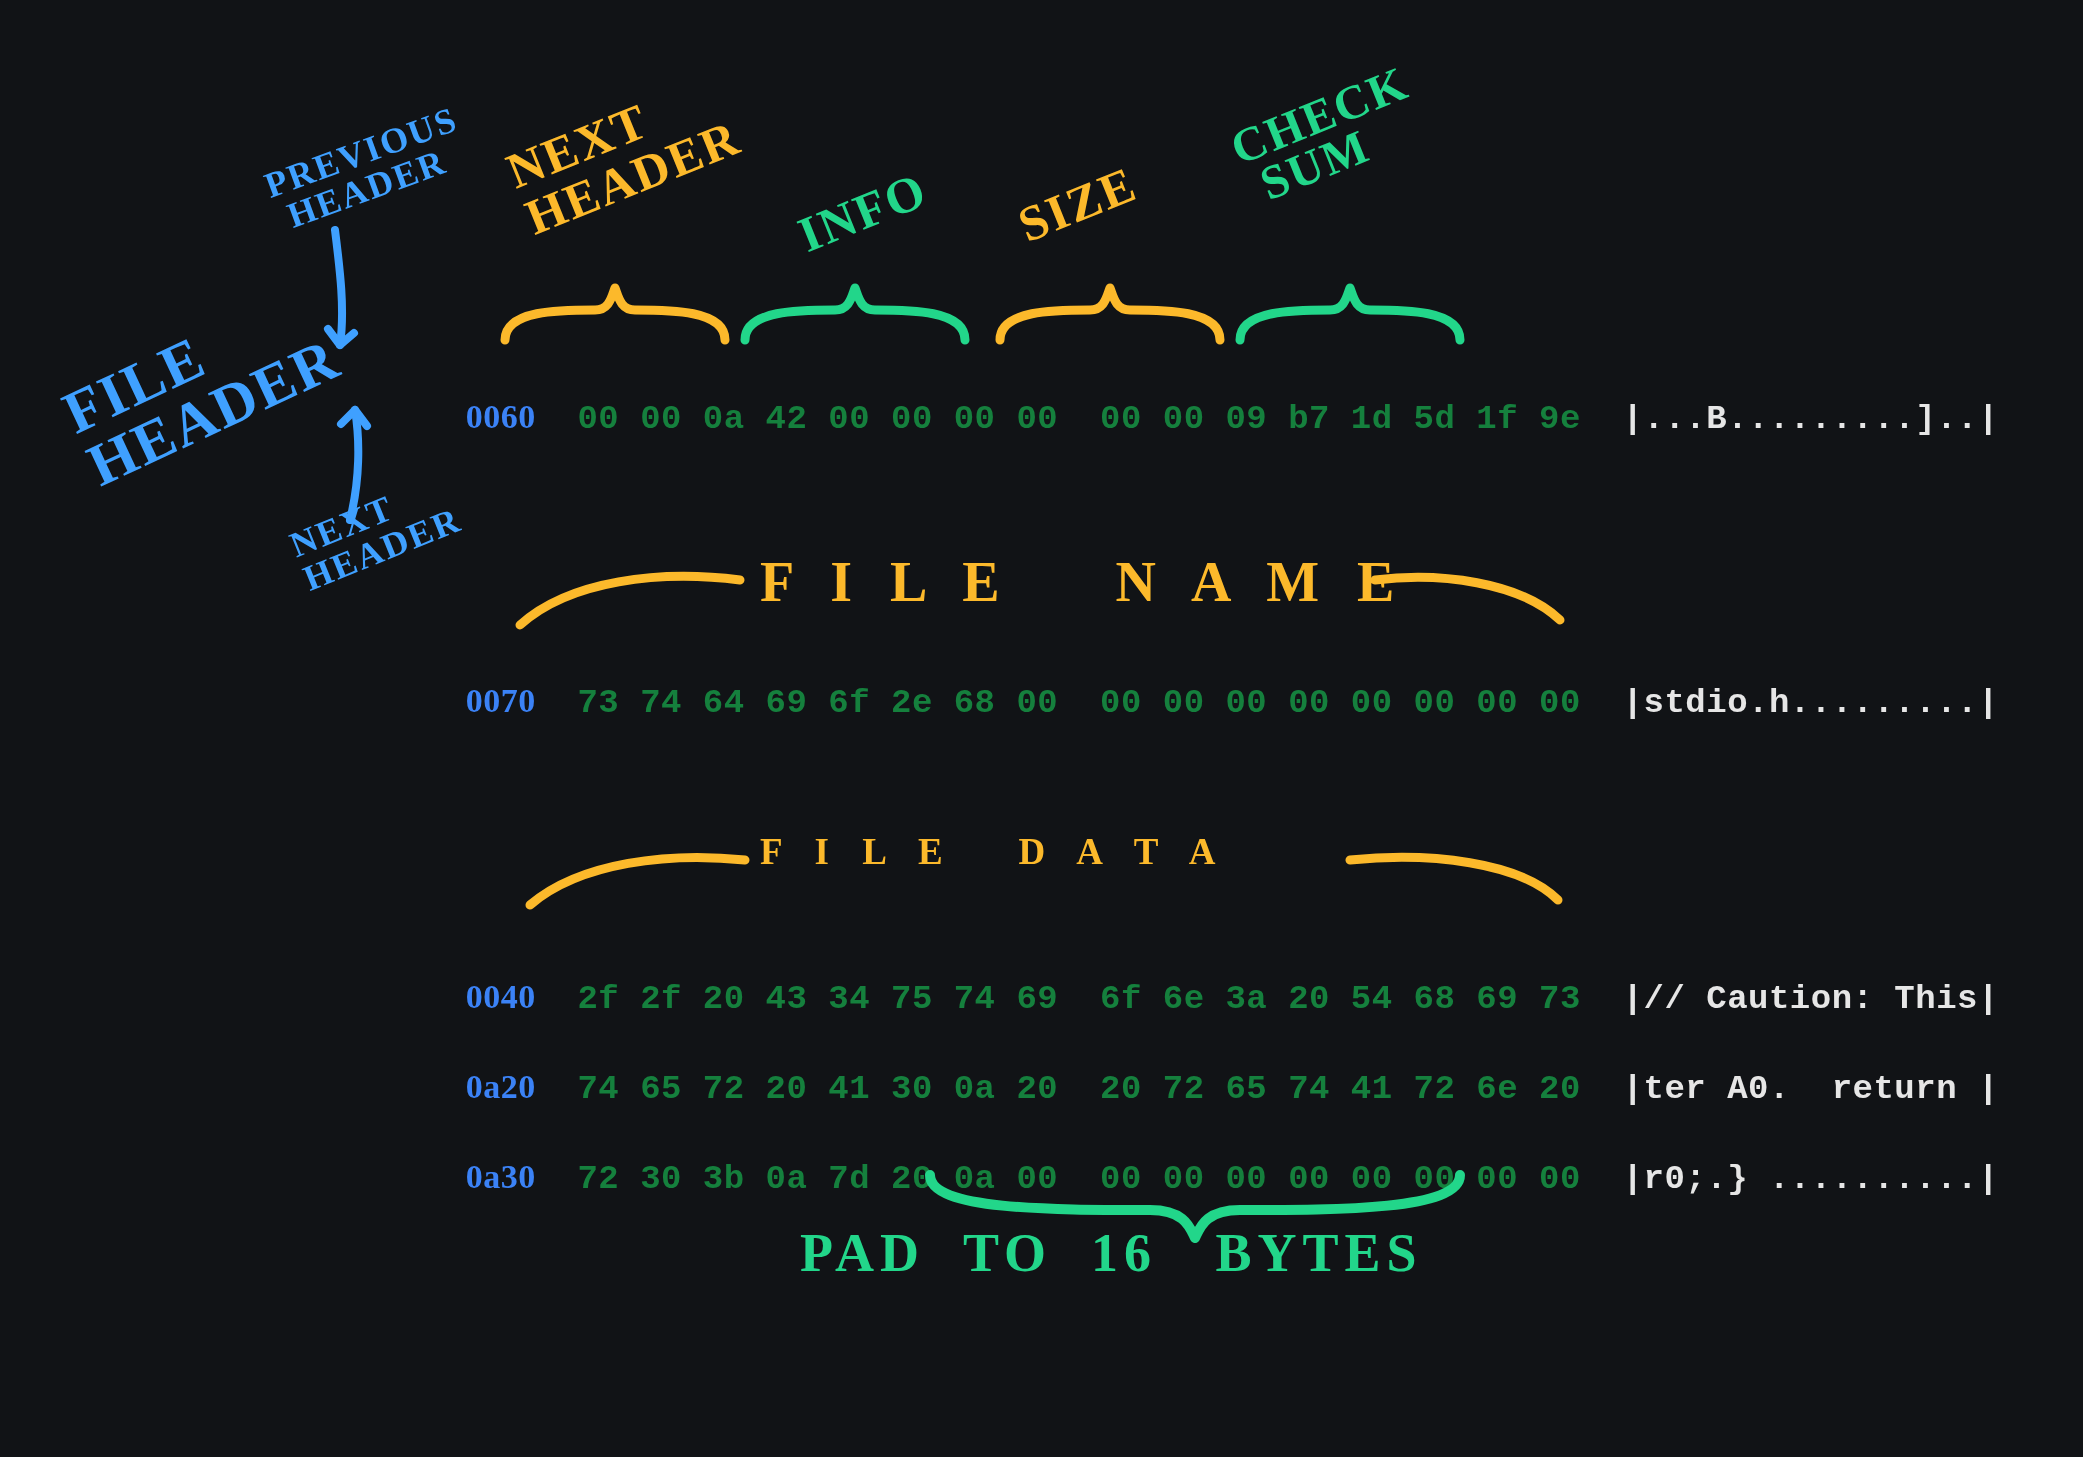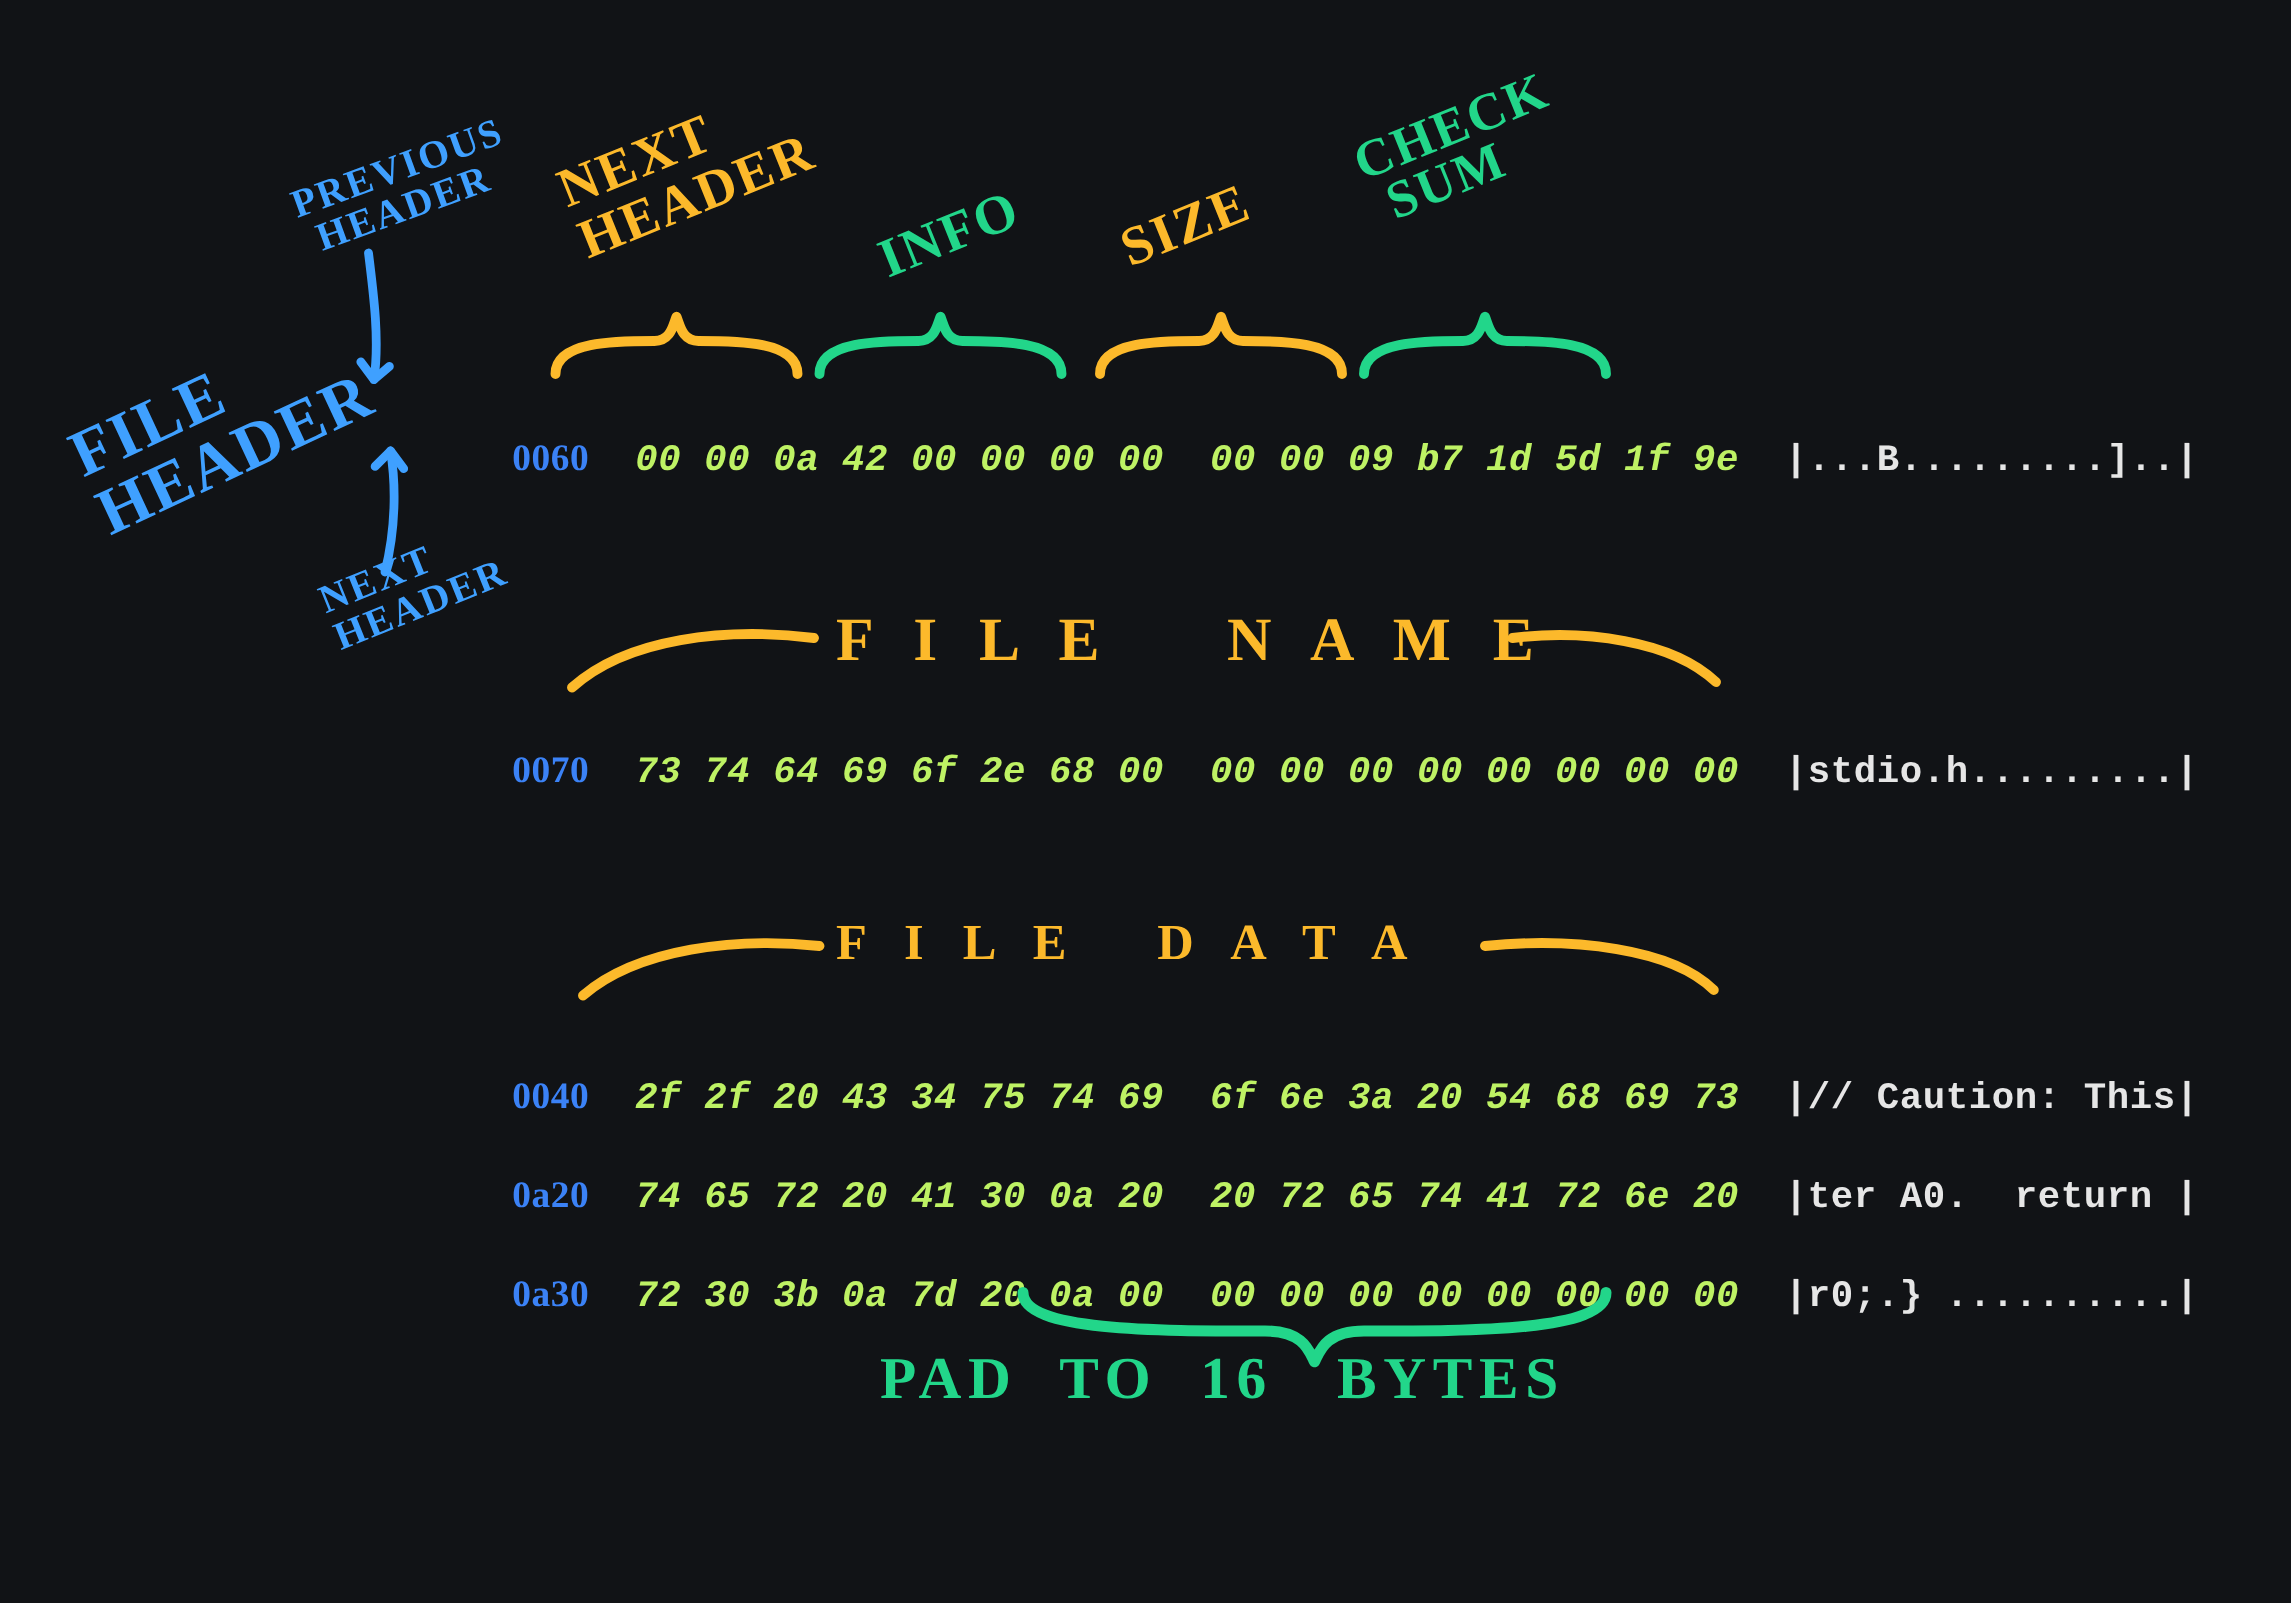--- a/index.html
+++ b/index.html
@@ -20,21 +20,21 @@
   
   .hexrow {
     position: absolute;
     left: 382px;
     white-space: pre;
     font-size: 34px;
     font-weight: 700;
     letter-spacing: 0.5px;
   }
   .hexrow .offset { color: #3b82f6; font-family: Liberation Serif, serif; }
-  .hexrow .bytes  { color: #bef264; font-style: italic; }
+  .hexrow .bytes  { color: #15803d; }
   .hexrow .ascii  { color: #e6e6e6; }
 
   
   .hw {
     position: absolute;
     font-family: "Comic Sans MS", "Chalkduster", "Bradley Hand", "Segoe Script", cursive;
     font-weight: 900;
     letter-spacing: 2px;
     white-space: pre;
   }
@@ -78,21 +78,21 @@
 
   <div class="hw green rot22n" style="left:790px; top:210px; font-size:50px;">INFO</div>
 
   <div class="hw orange rot22n" style="left:1010px; top:200px; font-size:50px;">SIZE</div>
 
   <div class="hw green rot22n" style="left:1225px; top:130px; font-size:48px; line-height:44px;">CHECK
  SUM</div>
 
   <div class="hw orange" style="left:760px; top:550px; font-size:56px; letter-spacing:12px;">F I L E    N A M E</div>
 
-  <div class="hw orange" style="left:760px; top:830px; font-size:46px; letter-spacing:12px;">F I L E   D A T A</div>
+  <div class="hw orange" style="left:760px; top:830px; font-size:37px; letter-spacing:12px;">F I L E   D A T A</div>
 
   <div class="hw green" style="left:800px; top:1222px; font-size:54px; letter-spacing:6px;">PAD  TO  16   BYTES</div>
 
   <div class="hexrow" style="top: 360px;">
     <span class="offset">0060</span><span>  </span><span class="bytes">00 00 0a 42 00 00 00 00  00 00 09 b7 1d 5d 1f 9e</span><span>  </span><span class="ascii">|...B.........]..|</span>
   </div>
 
   <div class="hexrow" style="top: 644px;">
     <span class="offset">0070</span><span>  </span><span class="bytes">73 74 64 69 6f 2e 68 00  00 00 00 00 00 00 00 00</span><span>  </span><span class="ascii">|stdio.h.........|</span>
   </div>

